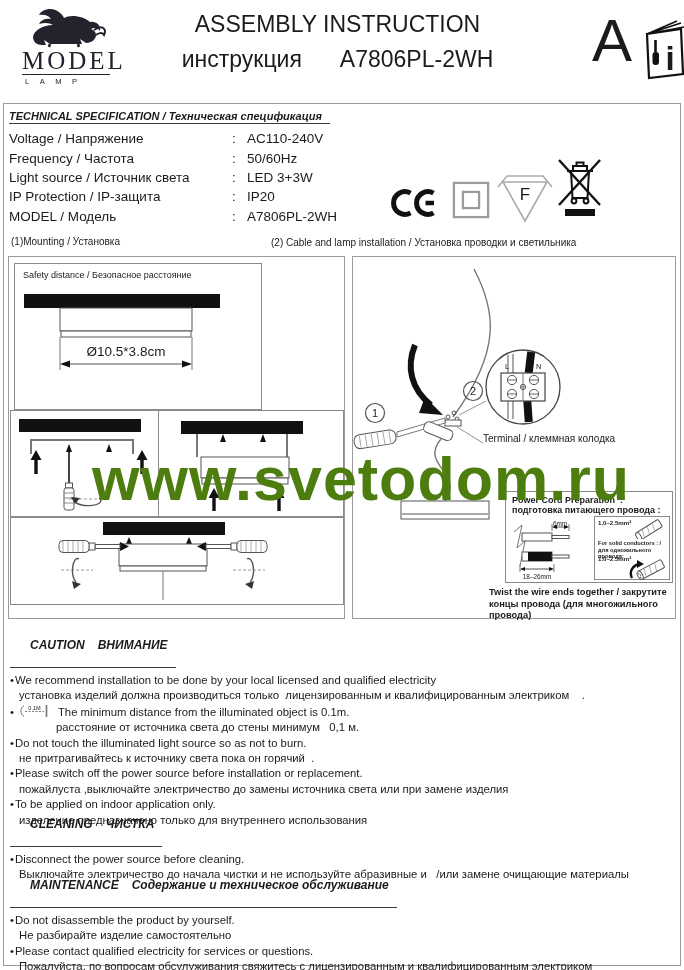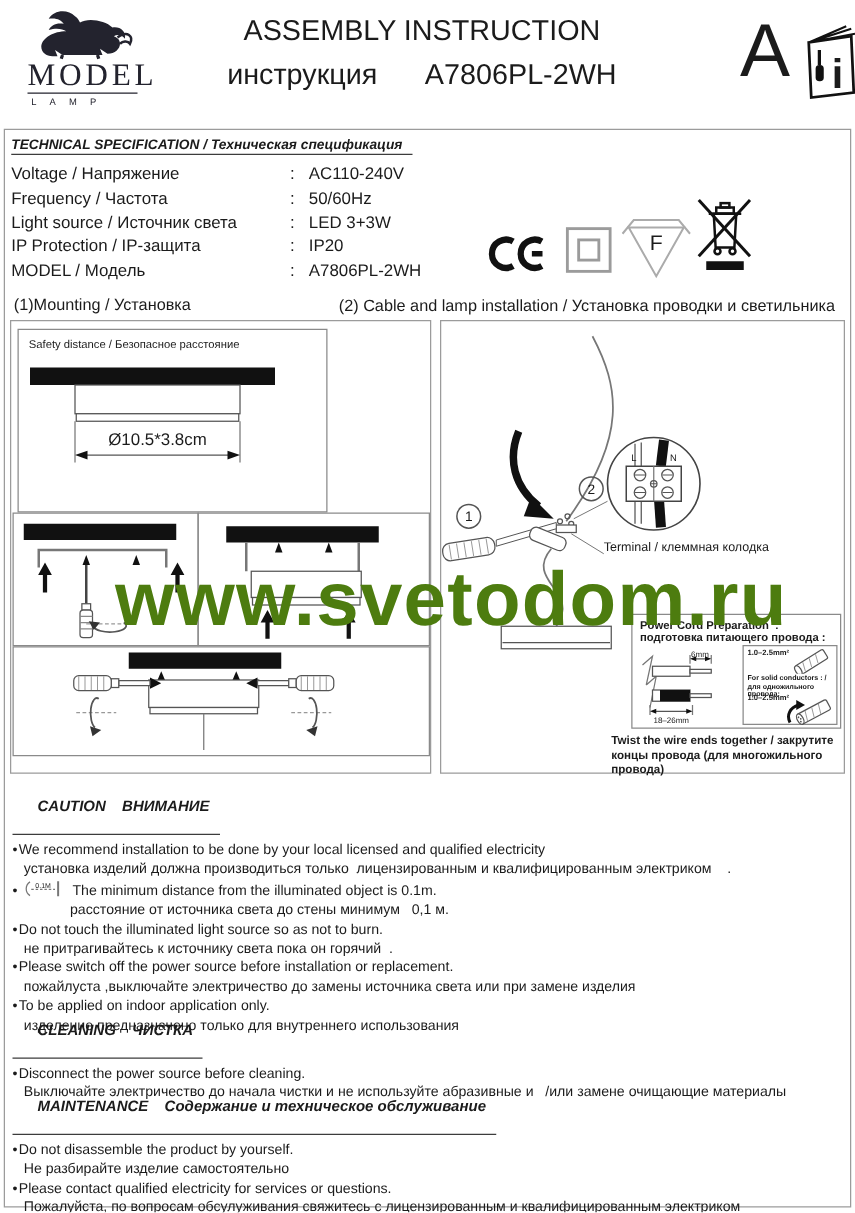--- a/index.html
+++ b/index.html
@@ -18,21 +18,21 @@
   .corner-letter{font-size:60px;line-height:0.9;}
 
   
   .sec-head{font-size:12px;font-weight:bold;font-style:italic;display:inline-block;
             border-bottom:1.6px solid #3c3c3c;padding:0 8px 1px 0;margin-bottom:5px;white-space:pre-wrap;}
   .sec-head.big{font-size:11px;}
   .spec-row{display:flex;height:19.4px;align-items:center;font-size:13.5px;}
   .spec-label{width:223px;}
   .spec-colon{width:15px;}
 
-  .panel-title{font-size:13px;}
+  .panel-title{font-size:10px;}
 
   
   .note{font-size:11.3px;line-height:15.4px;white-space:pre-wrap;}
   .note.en::before{content:"\2022";margin-right:1px;}
   .note.ru{padding-left:9px;}
   .gap{display:inline-block;width:13px;}
 
   .watermark{font-size:61px;font-weight:bold;letter-spacing:1px;z-index:9;pointer-events:none;}
   .small-label{font-size:9px;}
 </style>

